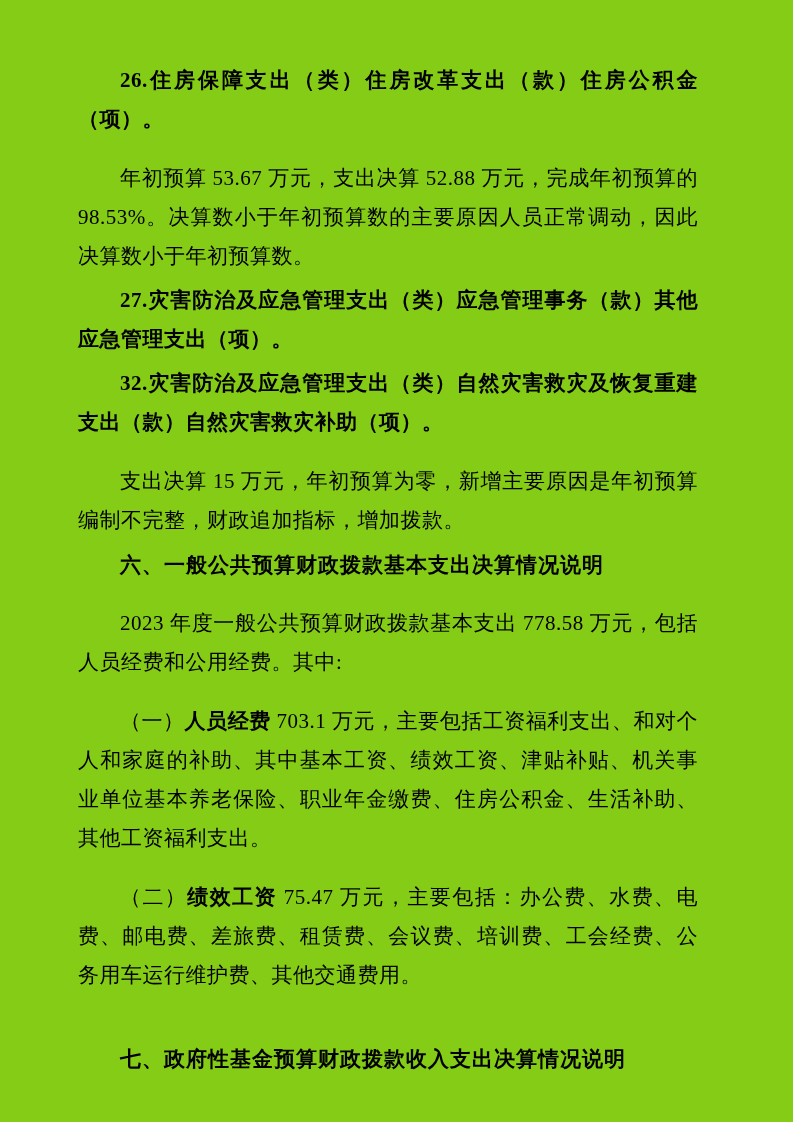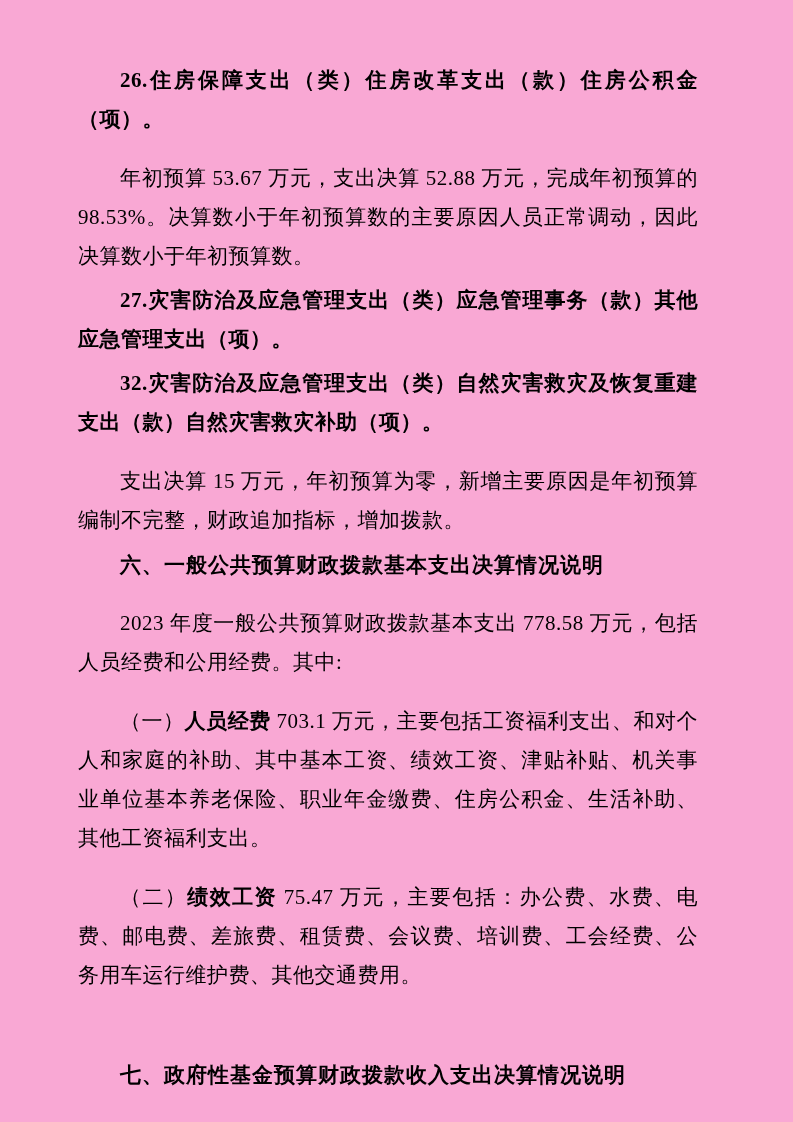--- a/index.html
+++ b/index.html
@@ -5,21 +5,21 @@
   html, body {
     margin: 0;
     padding: 0;
     background: #ffffff;
   }
   .page {
     position: relative;
     width: 793px;
     height: 1122px;
     box-sizing: border-box;
-    background: #f9a8d4;
+    background: #84cc16;
     padding: 56px 95px 0 78px;
     overflow: hidden;
   }
   .doc-body p {
     margin: 0;
     color: #000000;
     font-size: 21px;
     line-height: 39px;
     text-align: justify;
     text-indent: 2em;
@@ -34,21 +34,21 @@
     font-weight: bold;
     margin-top: 5px;
   }
   .doc-body p.sec-heading {
     font-family: "Liberation Sans", "DejaVu Sans", sans-serif;
     font-weight: 700;
     margin-top: 5px;
     letter-spacing: 1px;
   }
   .doc-body p.gap-before {
-    margin-top: 60px;
+    margin-top: 44px;
   }
   .doc-body span.b {
     font-weight: bold;
   }
 </style>
 </head>
 <body>
 
 <div class="page">
   <div class="doc-body">

